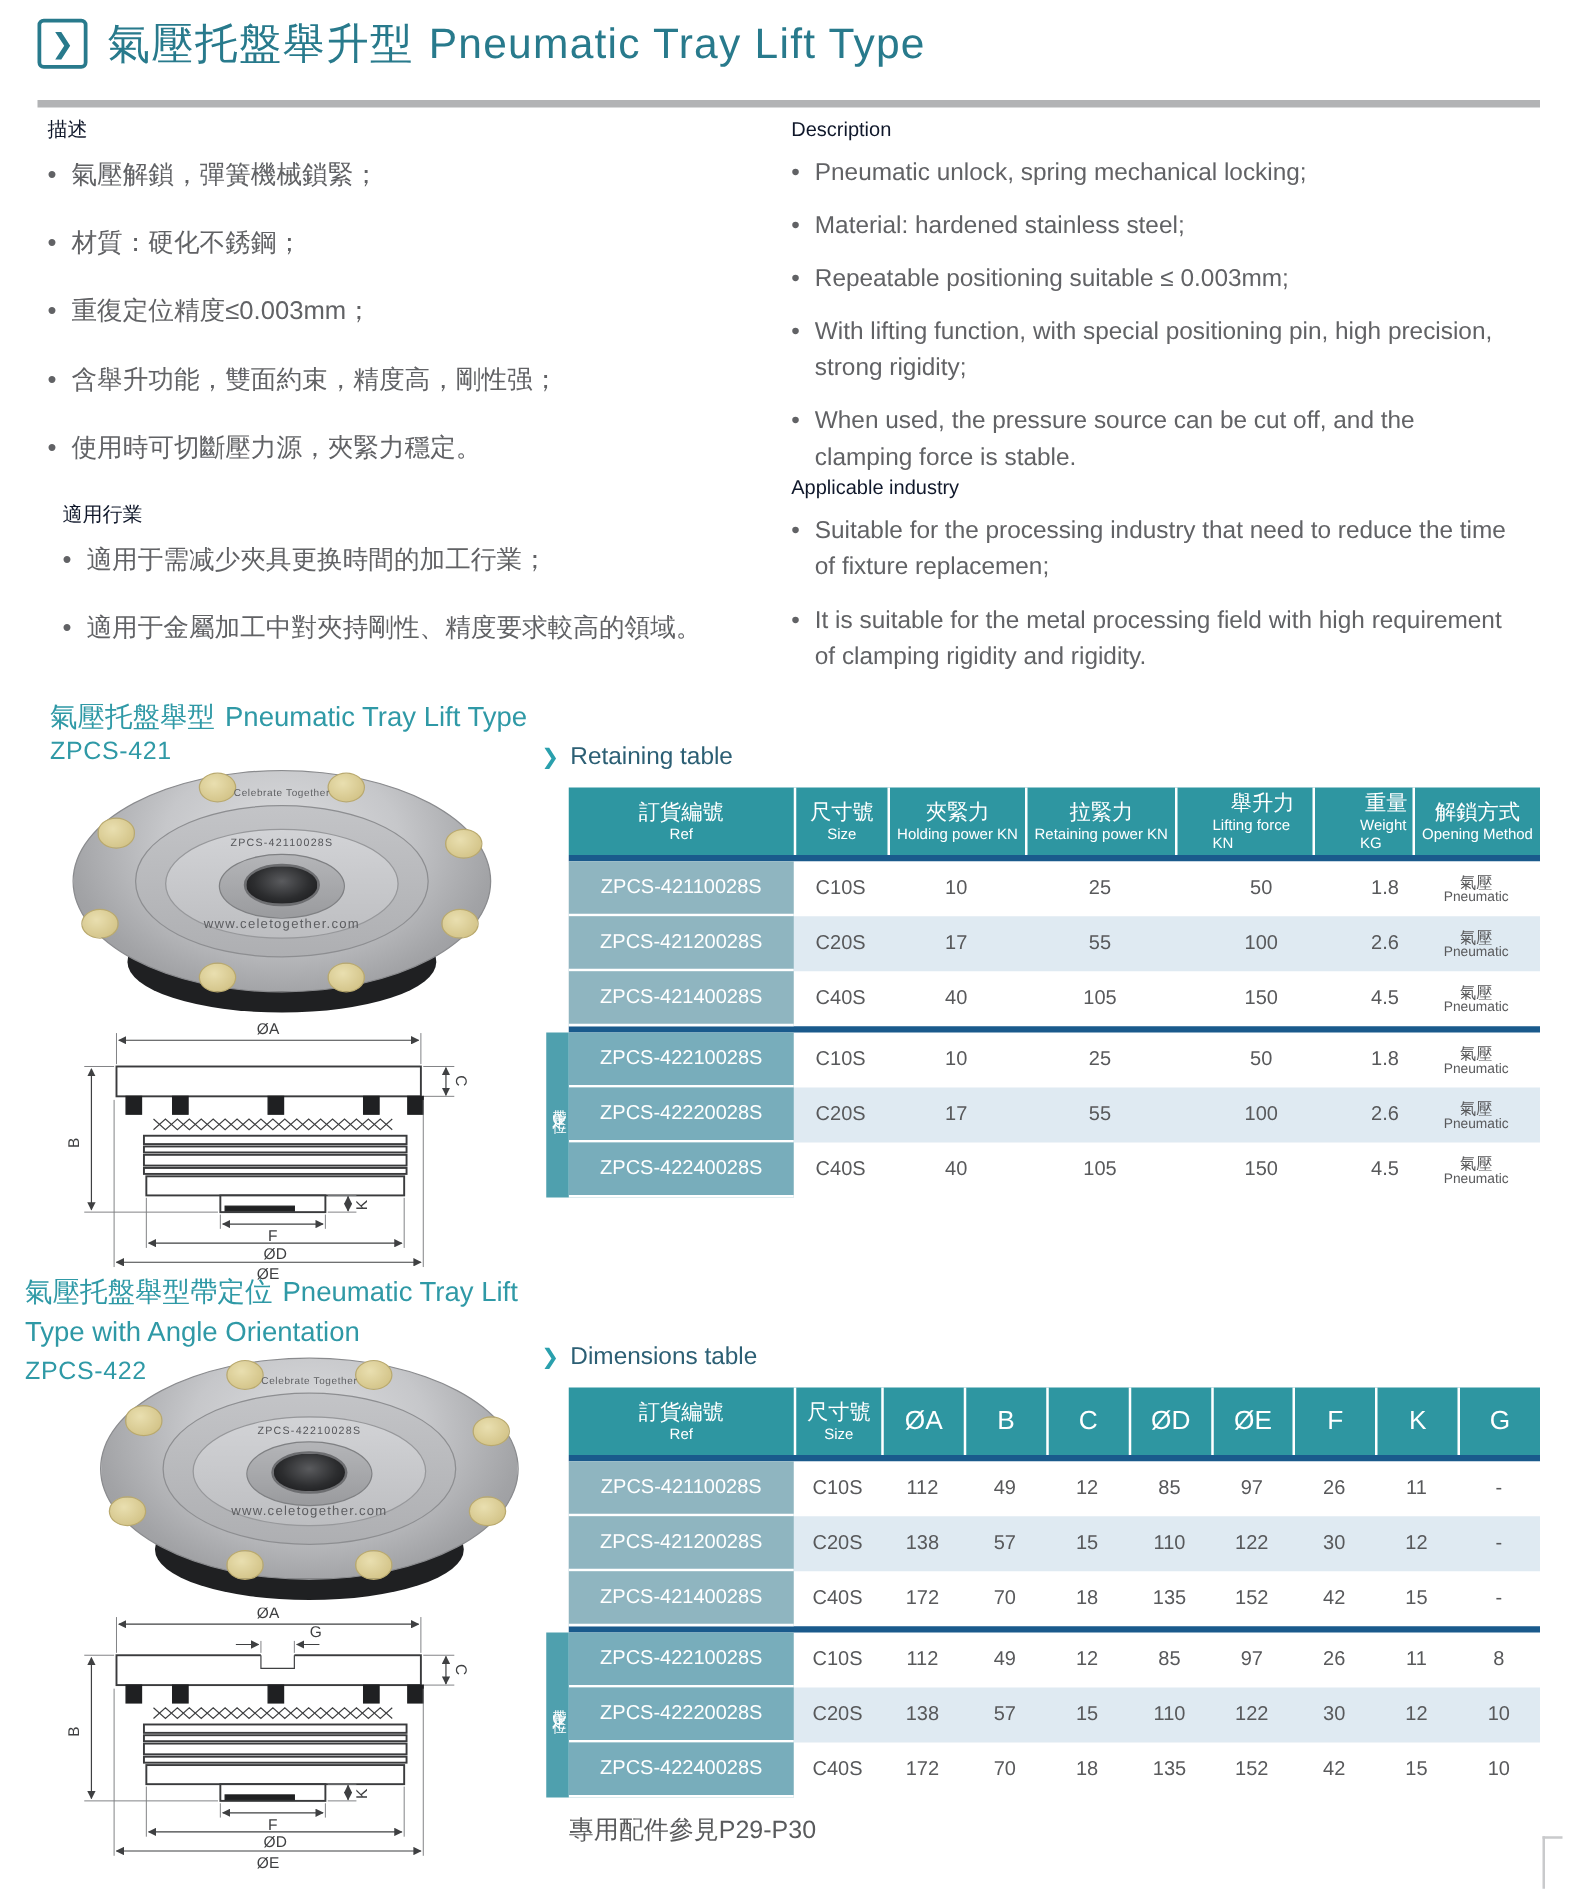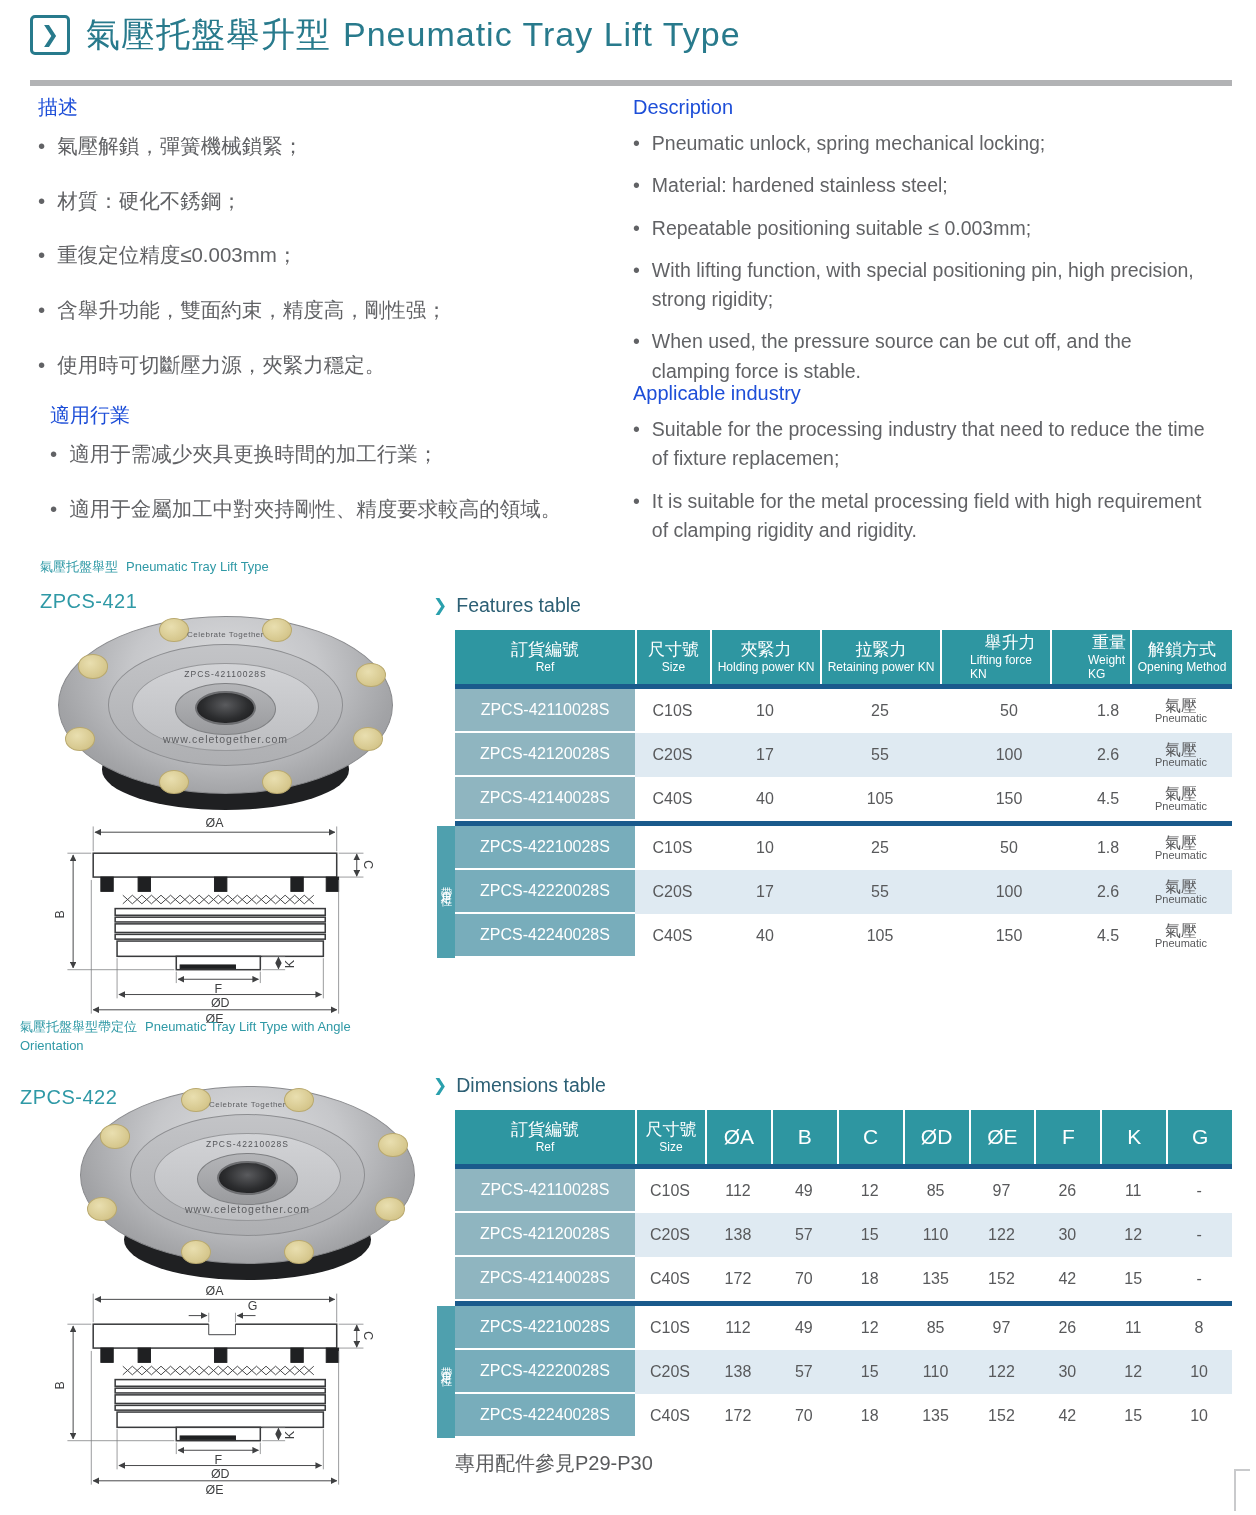--- a/index.html
+++ b/index.html
@@ -10,29 +10,29 @@
   .hdr{position:absolute;left:30px;top:12px;display:flex;align-items:center;gap:16px;}
   .hdr-icon{width:34px;height:34px;border:3px solid #287a8c;border-radius:5px;
             display:flex;align-items:center;justify-content:center;
             color:#287a8c;font-size:22px;font-weight:bold;line-height:1;}
   .hdr-title{font-size:34px;color:#287a8c;letter-spacing:1px;}
   .hdr-title .en{margin-left:12px;}
   .hdr-bar{position:absolute;left:30px;top:80px;width:1202px;height:6px;background:#b2b3b5;}
 
   
   .blk{position:absolute;}
-  .blk h3{margin:0 0 10px 0;font-size:20px;font-weight:normal;color:#1d4ed8;}
+  .blk h3{margin:0 0 10px 0;font-size:16px;font-weight:normal;color:#0f172a;}
   ul.blist{margin:0;padding:0;list-style:none;}
   ul.blist li{display:flex;align-items:flex-start;}
   ul.blist .dot{margin-right:12px;line-height:inherit;}
   .zh ul.blist li{font-size:20.5px;margin-bottom:25px;line-height:1.45;color:#616265;}
   .en ul.blist li{font-size:19.5px;margin-bottom:13px;line-height:1.5;color:#616265;}
 
   
-  .plabel{position:absolute;color:#2f99a6;font-size:13px;line-height:1.45;}
+  .plabel{position:absolute;color:#2f99a6;font-size:22px;line-height:1.45;}
   .plabel .en{margin-left:8px;}
   .pmodel{position:absolute;color:#2f99a6;font-size:20px;letter-spacing:.5px;}
 
   
   .photo{position:absolute;}
   .photo>div{position:absolute;box-sizing:border-box;}
   .p-base{left:13%;top:58%;width:74%;height:40%;background:#1f2022;border-radius:50%;}
   .p-disc{left:0;top:2%;width:100%;height:88%;border-radius:50%;border:1px solid #8a8b8e;
           background:radial-gradient(ellipse at 50% 32%,#dcddDF 0%,#c6c7ca 40%,#a2a3a6 72%,#8f9093 100%);}
   .p-dot{width:9%;height:12%;border-radius:50%;border:1px solid #b9a96e;
@@ -66,21 +66,21 @@
   .hcell.big .l1{font-size:21px;}
   .bluebar{height:5px;background:#1a5a8c;}
   .grp{position:relative;}
   .row{display:flex;height:44px;align-items:stretch;}
   .cell{display:flex;flex-direction:column;align-items:center;justify-content:center;
         font-size:16px;color:#58595b;box-sizing:border-box;}
   .cell.ref{background:#8fb5c0;color:#fff;font-size:16px;border-bottom:2px solid #fff;}
   .grp.pos .cell.ref{background:#78adbb;}
   .grp.std .row:nth-child(even){background:#dfeaf2;}
   .grp.pos .row:nth-child(odd){background:#dfeaf2;}
-  .open2 .z{font-size:16px;line-height:15px;}
+  .open2 .z{font-size:13px;line-height:15px;}
   .open2 .p{font-size:11px;line-height:11px;}
   .strip{position:absolute;left:-18px;top:0;bottom:0;width:18px;background:#4fa0ae;
          color:#fff;font-size:11.5px;display:flex;align-items:center;justify-content:center;
          writing-mode:vertical-lr;text-orientation:upright;letter-spacing:4px;}
   
   .fc0{width:180px;} .fc1{width:75px;} .fc2{width:110px;text-align:center;} .fc3{width:120px;}
   .fc4{width:110px;padding-left:28px;} .fc5{width:80px;padding-left:36px;}  .fc6{width:102px;}
   
   .dc0{width:180px;} .dc1{width:70px;} .dcx{flex:1;}
   .tnote{margin-left:18px;text-align:right;font-size:14.5px;color:#595a5c;margin-top:12px;}
@@ -274,21 +274,21 @@
       <text class="dtx" x="198" y="201" text-anchor="middle">ØD</text>
       <line class="ext" x1="63" y1="68" x2="63" y2="208"></line>
         <line class="ext" x1="322" y1="68" x2="322" y2="208"></line>
       <line class="dln" x1="65" y1="204" x2="320" y2="204" marker-start="url(#a1)" marker-end="url(#a1)"></line>
       <text class="dtx" x="192" y="218" text-anchor="middle">ØE</text>
     </svg>
   </div>
 
   <div class="sechead" style="left:433px;top:594px;">
     <span class="arr">❯</span>
-    <span>Features table</span>
+    <span>Retaining table</span>
   </div>
 
   <div class="dtable" style="left:437px;top:630px;">
     <div class="dt-inner">
       <div class="hrow">
         <div class="hcell fc0">
             <span class="l1">訂貨編號</span>
             <span class="l2">Ref</span>
           </div>
         <div class="hcell fc1">

